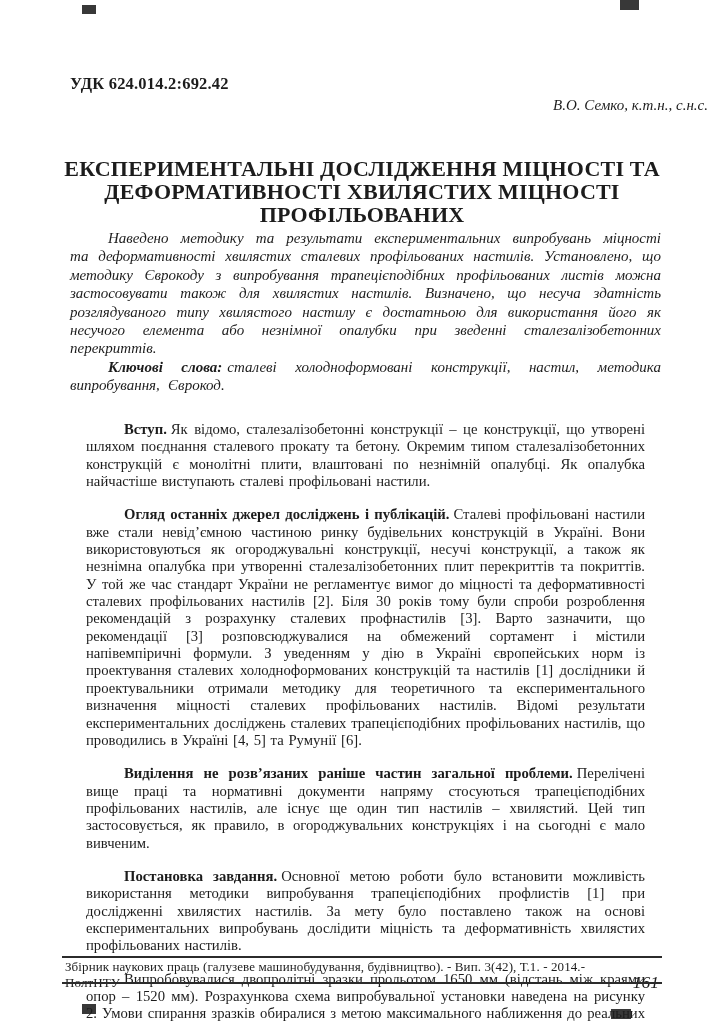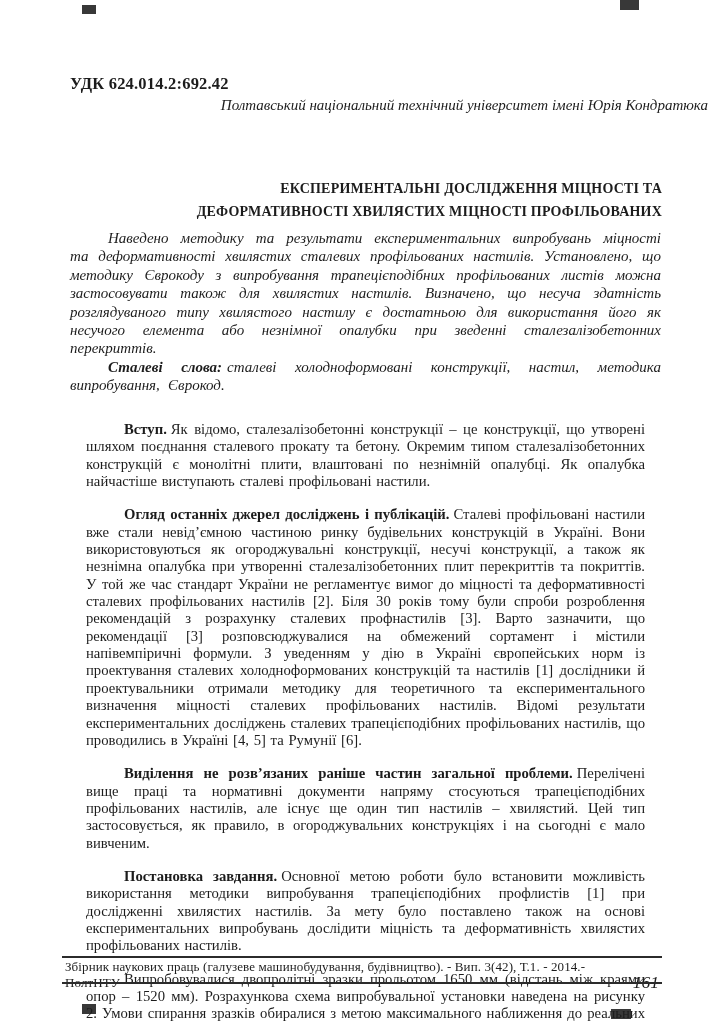--- a/index.html
+++ b/index.html
@@ -22,22 +22,22 @@
   .udc {
     position: absolute; left: 70px; top: 74px;
     font-weight: bold; font-size: 16.5px; letter-spacing: 0.2px;
   }
   .byline {
     position: absolute; right: 64px; top: 96px;
     text-align: right; font-style: italic; font-size: 15px; line-height: 18px;
     white-space: nowrap;
   }
   .title {
-    position: absolute; left: 62px; top: 177px; width: 600px;
-    text-align: right; font-weight: bold; font-size: 14px; line-height: 23px;
+    position: absolute; left: 62px; top: 157px; width: 600px;
+    text-align: center; font-weight: bold; font-size: 22px; line-height: 23px;
     letter-spacing: 0.2px;
   }
   .abstract {
     position: absolute; left: 70px; top: 229px; width: 591px;
     font-style: italic; font-size: 15px; line-height: 18.4px;
     text-align: justify; word-spacing: 4.5px;
   }
   .abstract p { margin: 0; text-indent: 38px; }
   .kw-label { font-weight: bold; margin-right: 5px; }
   .body-text {
@@ -65,31 +65,31 @@
 <div class="page">
 
   <div class="mark mark-tl"></div>
   <div class="mark mark-tr"></div>
   <div class="mark mark-bl"></div>
   <div class="mark mark-br"></div>
 
   <div class="udc">УДК 624.014.2:692.42</div>
 
   <div class="byline">
-    <div>Полтавський національний технічний університет імені Юрія Кондратюка</div>
+    <div>В.О. Семко, к.т.н., с.н.с.</div>
   </div>
 
   <div class="title">
     <div>ЕКСПЕРИМЕНТАЛЬНІ ДОСЛІДЖЕННЯ МІЦНОСТІ ТА</div>
     <div>ДЕФОРМАТИВНОСТІ ХВИЛЯСТИХ МІЦНОСТІ ПРОФІЛЬОВАНИХ</div>
   </div>
 
   <div class="abstract">
     <p>Наведено методику та результати експериментальних випробувань міцності та деформативності хвилястих сталевих профільованих настилів. Установлено, що методику Єврокоду з випробування трапецієподібних профільованих листів можна застосовувати також для хвилястих настилів. Визначено, що несуча здатність розглядуваного типу хвилястого настилу є достатньою для використання його як несучого елемента або незнімної опалубки при зведенні сталезалізобетонних перекриттів.</p>
-    <p><span class="kw-label">Сталеві слова:</span><span>сталеві холодноформовані конструкції, настил, методика випробування, Єврокод.</span></p>
+    <p><span class="kw-label">Ключові слова:</span><span>сталеві холодноформовані конструкції, настил, методика випробування, Єврокод.</span></p>
   </div>
 
   <div class="body-text">
     <p><span class="ph">Вступ.</span><span>Як відомо, сталезалізобетонні конструкції – це конструкції, що утворені шляхом поєднання сталевого прокату та бетону. Окремим типом сталезалізобетонних конструкцій є монолітні плити, влаштовані по незнімній опалубці. Як опалубка найчастіше виступають сталеві профільовані настили.</span></p>
     <p><span class="ph">Огляд останніх джерел досліджень і публікацій.</span><span>Сталеві профільовані настили вже стали невід’ємною частиною ринку будівельних конструкцій в Україні. Вони використовуються як огороджувальні конструкції, несучі конструкції, а також як незнімна опалубка при утворенні сталезалізобетонних плит перекриттів та покриттів. У той же час стандарт України не регламентує вимог до міцності та деформативності сталевих профільованих настилів [2]. Біля 30 років тому були спроби розроблення рекомендацій з розрахунку сталевих профнастилів [3]. Варто зазначити, що рекомендації [3] розповсюджувалися на обмежений сортамент і містили напівемпіричні формули. З уведенням у дію в Україні європейських норм із проектування сталевих холодноформованих конструкцій та настилів [1] дослідники й проектувальники отримали методику для теоретичного та експериментального визначення міцності сталевих профільованих настилів. Відомі результати експериментальних досліджень сталевих трапецієподібних профільованих настилів, що проводились в Україні [4, 5] та Румунії [6].</span></p>
     <p><span class="ph">Виділення не розв’язаних раніше частин загальної проблеми.</span><span>Перелічені вище праці та нормативні документи напряму стосуються трапецієподібних профільованих настилів, але існує ще один тип настилів – хвилястий. Цей тип застосовується, як правило, в огороджувальних конструкціях і на сьогодні є мало вивченим.</span></p>
     <p><span class="ph">Постановка завдання.</span><span>Основної метою роботи було встановити можливість використання методики випробування трапецієподібних профлистів [1] при дослідженні хвилястих настилів. За мету було поставлено також на основі експериментальних випробувань дослідити міцність та деформативність хвилястих профільованих настилів.</span></p>
     <p><span class="ph"></span><span>Випробовувалися двопролітні зразки прольотом 1650 мм (відстань між краями опор – 1520 мм). Розрахункова схема випробувальної установки наведена на рисунку 2. Умови спирання зразків обиралися з метою максимального наближення до реальних умов спирання листів у складі будівельних конструкцій. Спирання зразків відбувалося на опори</span></p>
   </div>
 

